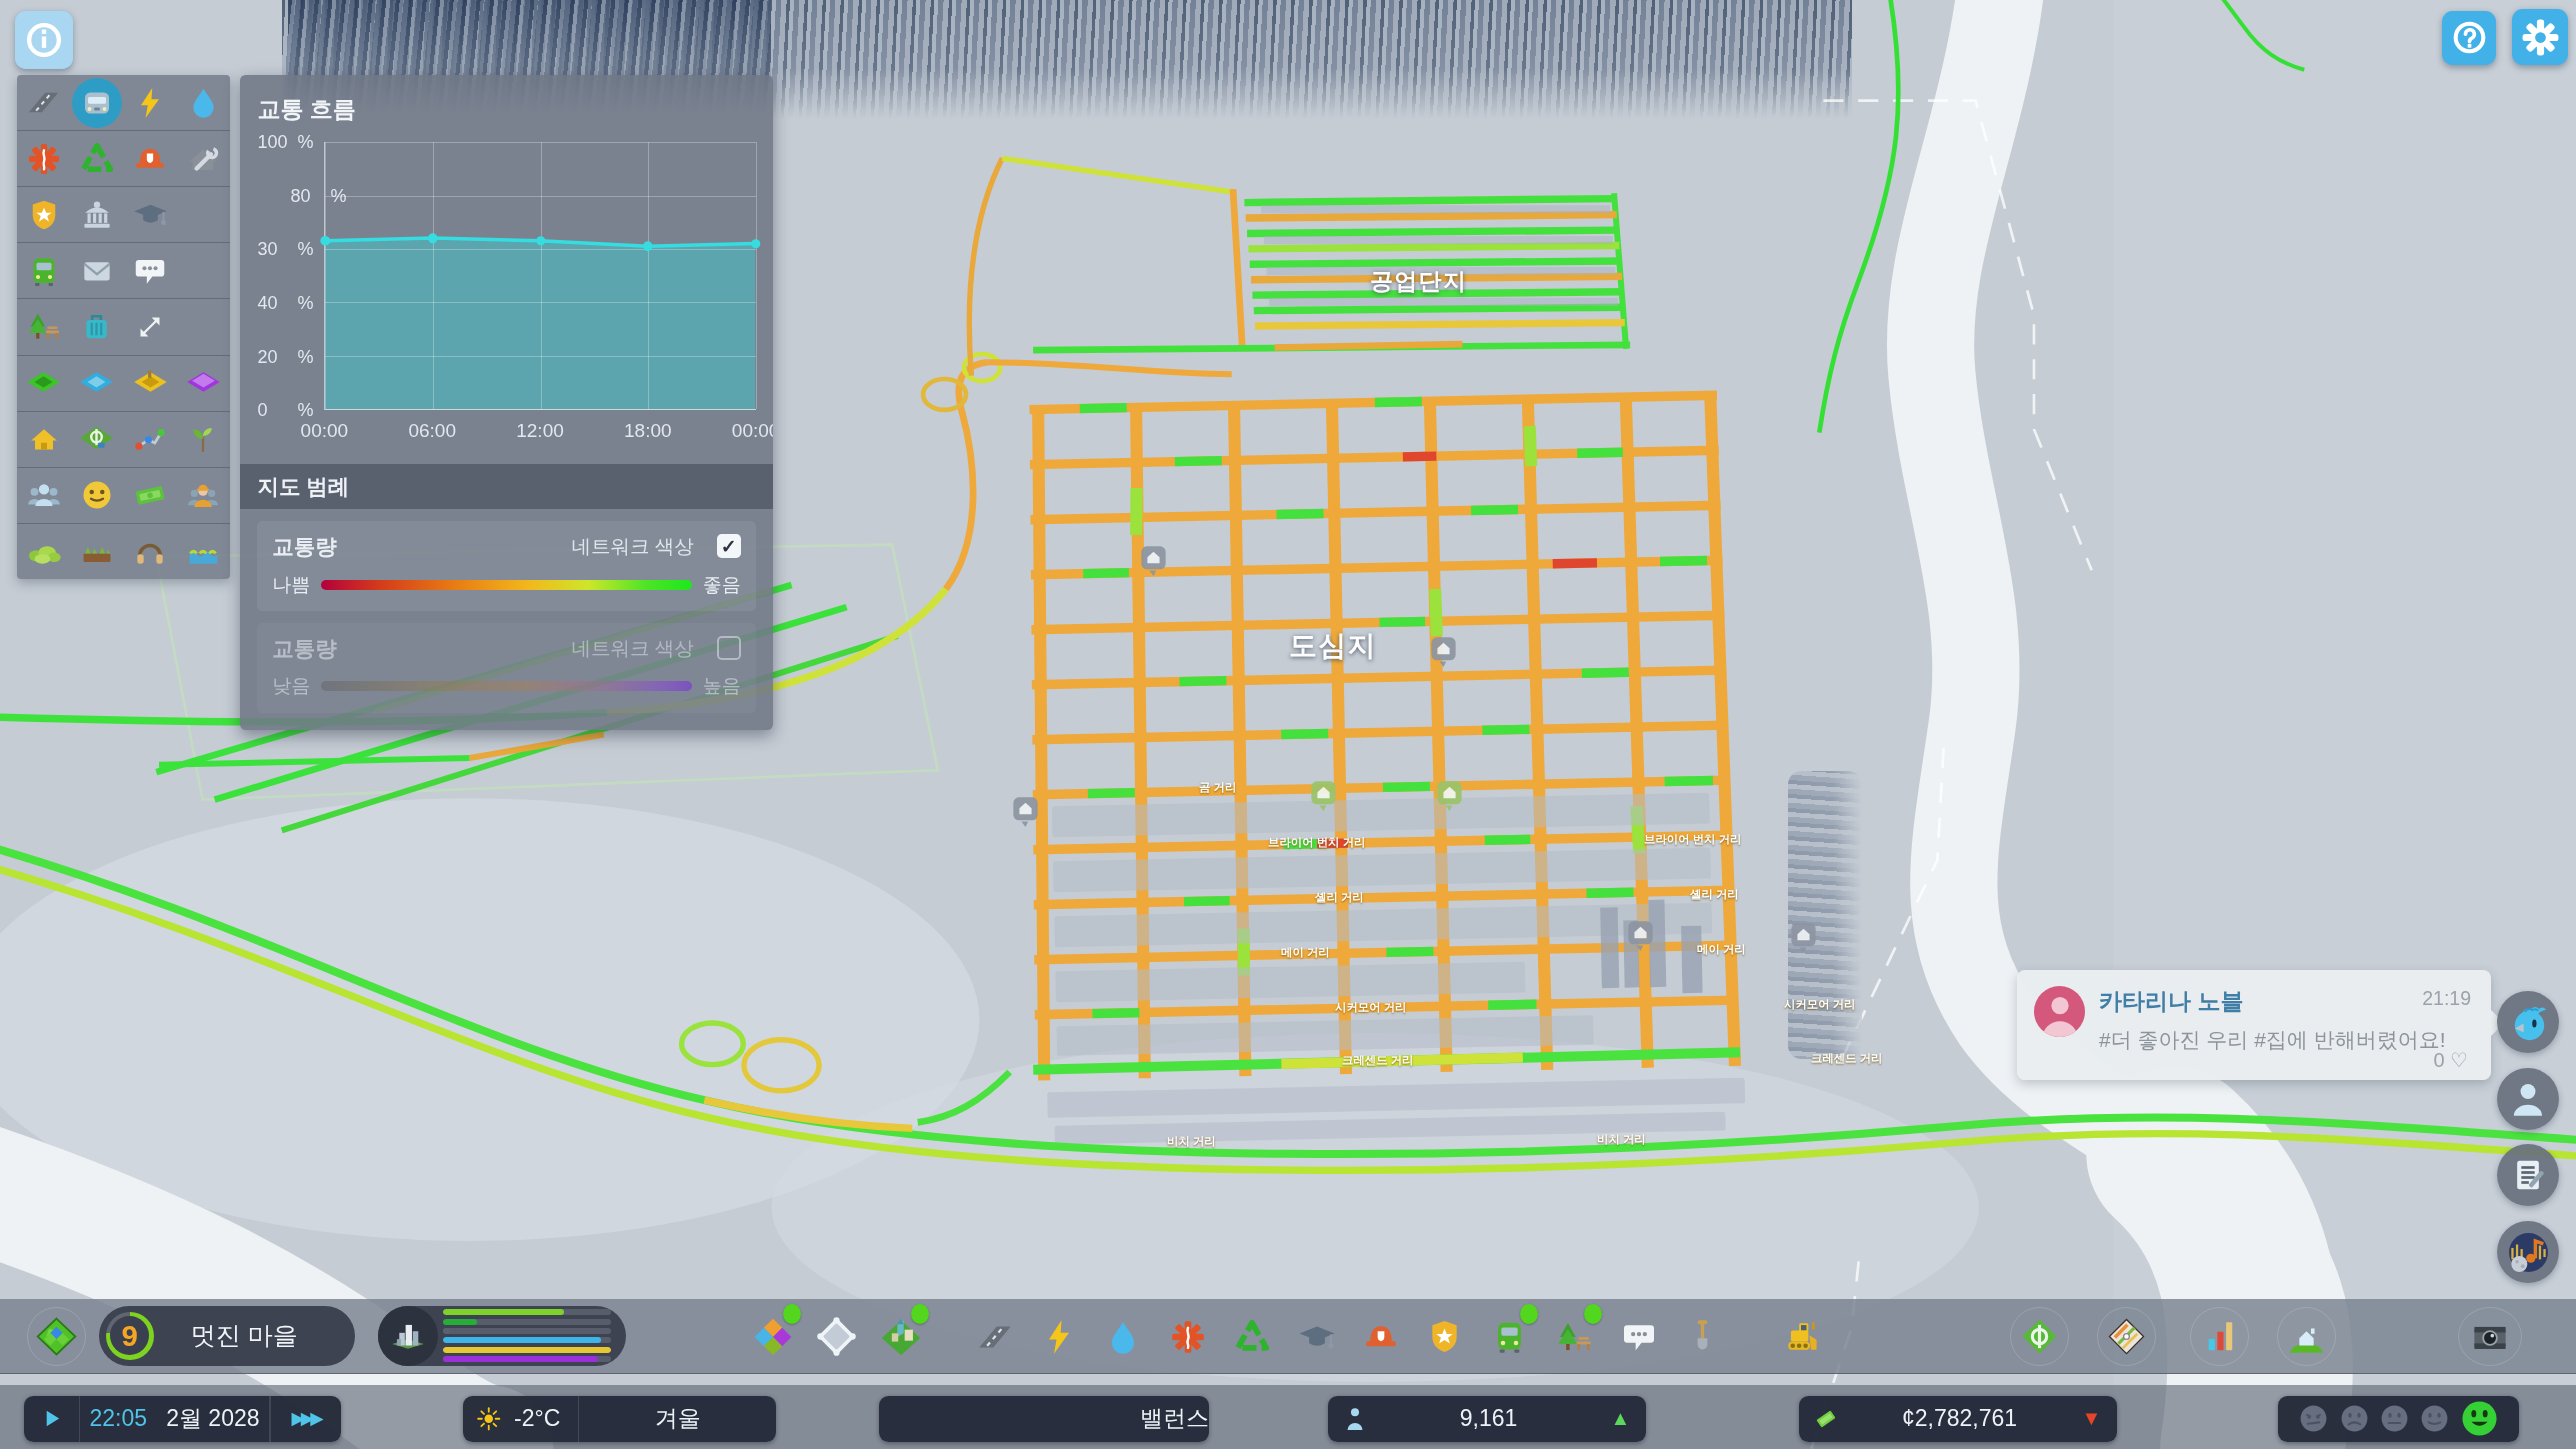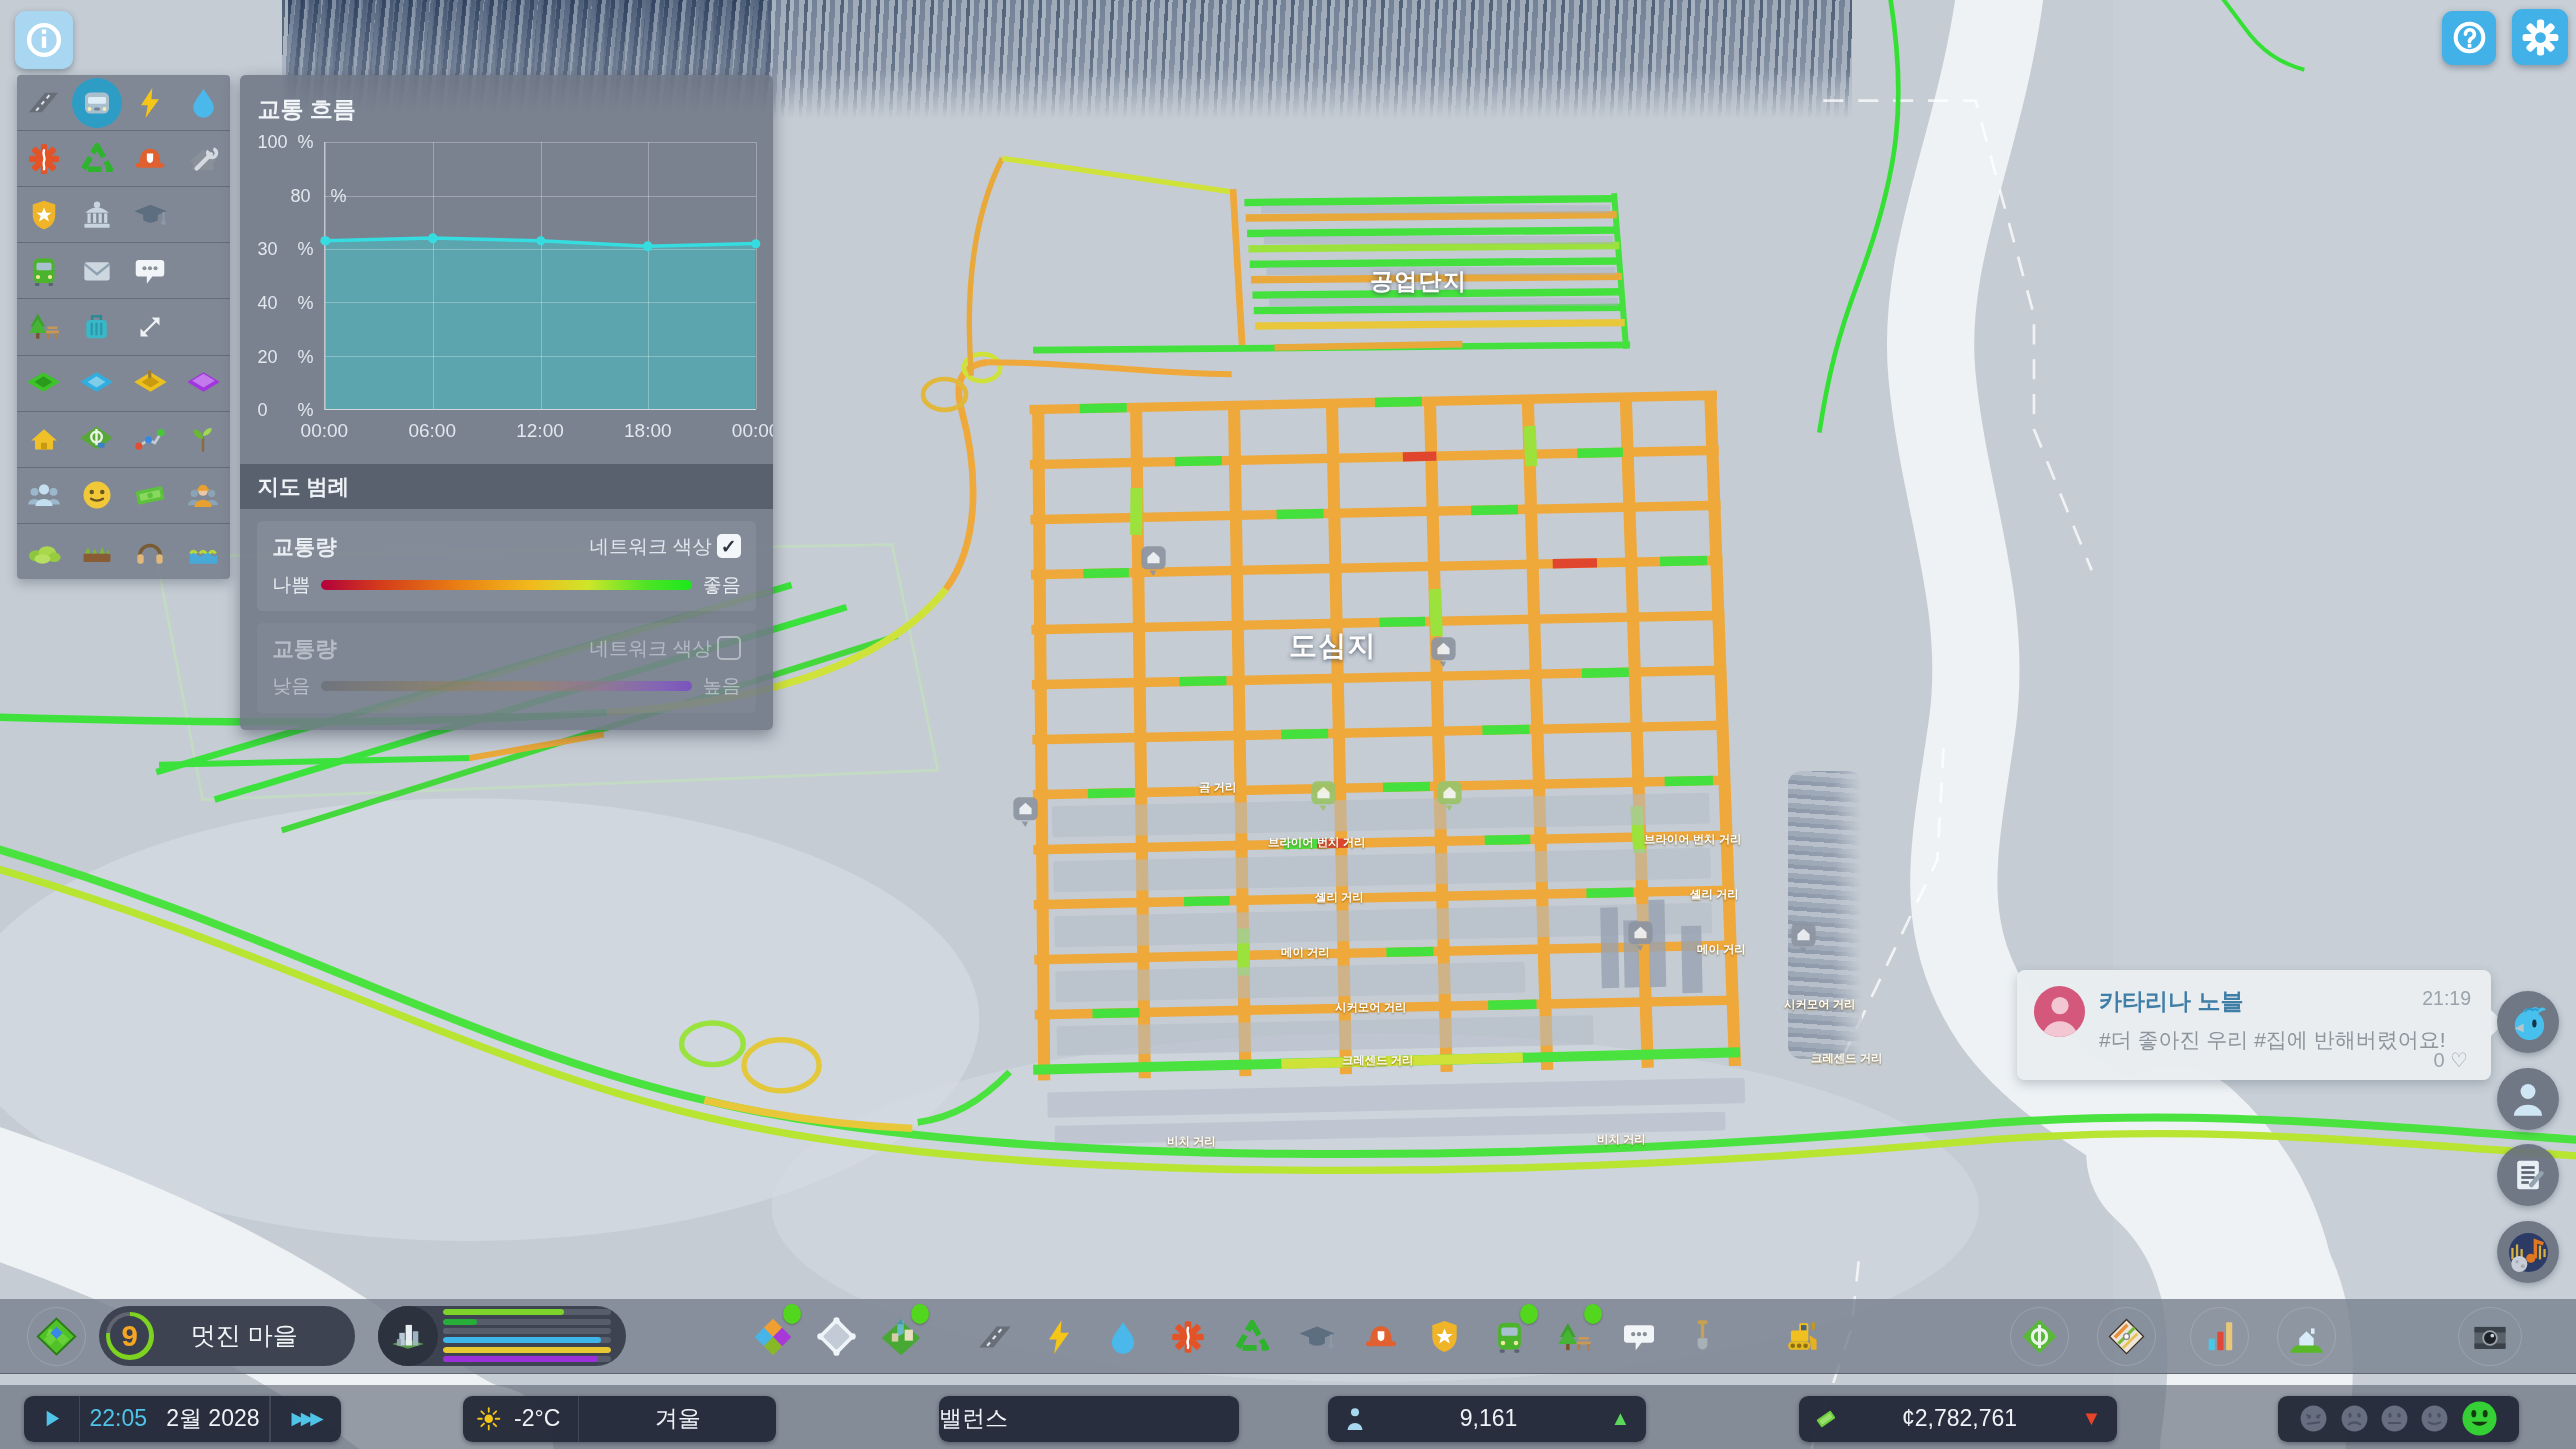--- a/index.html
+++ b/index.html
@@ -72,21 +72,21 @@
   .cdot { position:absolute; width:9.4px; height:9.4px; border-radius:50%; background:#35dde0;
     transform:translate(-50%,-50%); }
   #xlabels { position:relative; height:38px; margin-left:67px; margin-top:9.4px; }
   .xlabel { position:absolute; transform:translateX(-50%); color:#e3e8ee; font-size:19px; }
   #legend-title-row { margin:6.7px -17.4px 0; background:rgba(66,74,88,.6); padding:8px 17.4px; }
   #legend-title { color:#eef2f6; font-size:21.5px; font-weight:700; }
   .legend-card { margin-top:12px; background:rgba(255,255,255,.08); border-radius:5.4px; padding:10.7px 14.8px 13.4px; }
   .legend-card.dim { opacity:.55; }
   .lc-top { display:flex; align-items:center; justify-content:space-between; margin-bottom:10.7px; }
   .lc-label { color:#e9eef3; font-size:21.5px; font-weight:700; }
-  .lc-right { display:flex; align-items:center; gap:5px; }
+  .lc-right { display:flex; align-items:center; gap:23px; }
   .lc-toggle-label { color:#dfe5ec; font-size:19.5px; }
   .checkbox { width:24px; height:24px; border-radius:4.7px; background:#f4f7fa;
     display:flex; align-items:center; justify-content:center;
     color:#2e3440; font-size:19px; font-weight:700; cursor:pointer; }
   .checkbox.empty { background:transparent; border:2px solid rgba(244,247,250,.85); }
   .lc-bar-row { display:flex; align-items:center; gap:10.7px; }
   .lc-min,.lc-max { color:#e9eef3; font-size:19px; }
   .grad-bar { flex:1; height:10px; border-radius:5.4px; }
 
   
@@ -1210,21 +1210,21 @@
             <line x1="38" y1="10" x2="33" y2="15"></line>
             <line x1="15" y1="33" x2="10" y2="38"></line>
           </g>
         </svg>
     </span>
     <span style="width:64px">-2°C</span>
     <span class="sep"></span>
     <span style="flex:1;text-align:center">겨울</span>
   </div>
 
-  <div class="pill" style="left:939px;width:300px;justify-content:flex-start">
+  <div class="pill" style="left:879px;width:330px;justify-content:flex-end">
     <span>밸런스</span>
   </div>
 
   <div class="pill" style="left:1328px;width:318px">
     <span class="icn" style="width:54px">
       <svg width="20" height="23" viewBox="0 0 34 40">
           <circle cx="17" cy="9" r="7" fill="#a8d8f0"></circle>
           <path d="M4 40 a13 12 0 0 1 26 0Z" fill="#a8d8f0"></path>
         </svg>
     </span>

